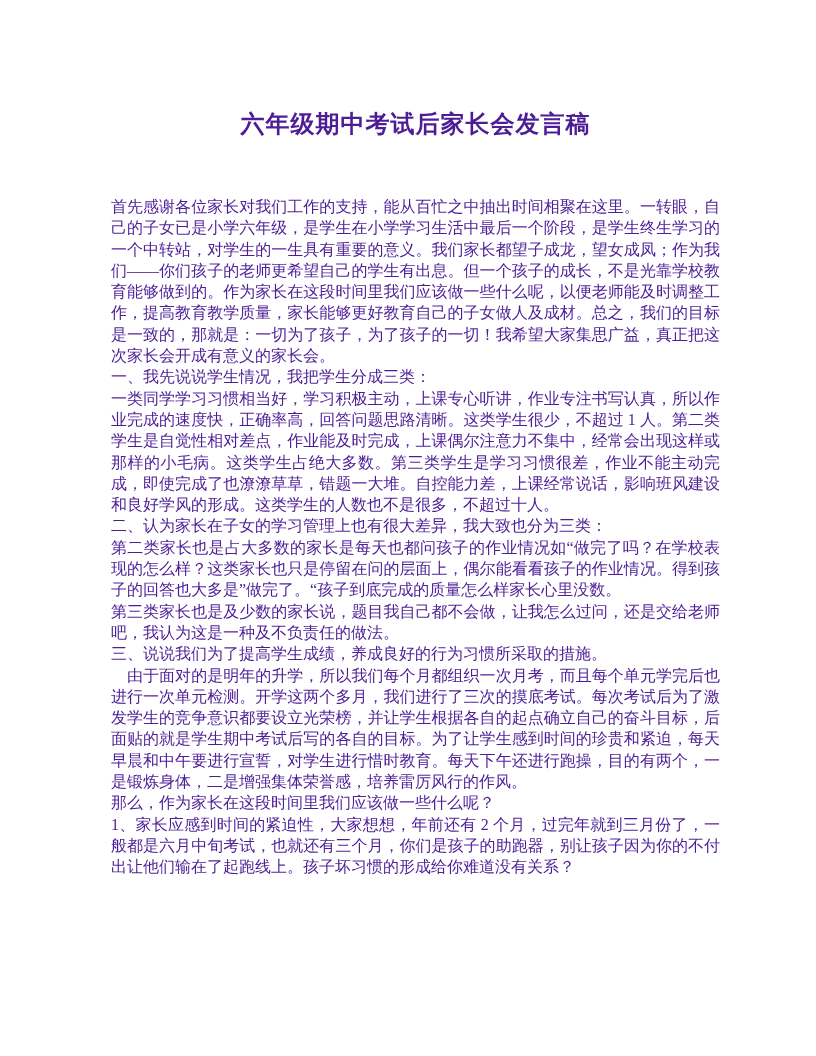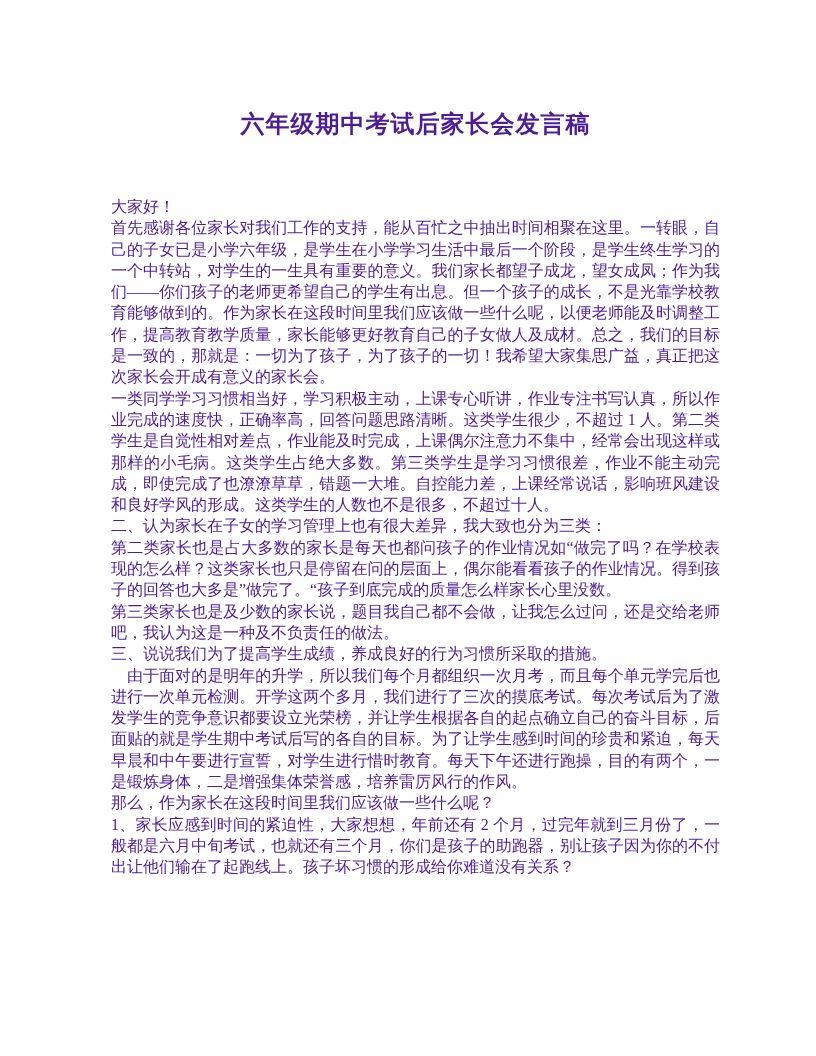--- a/index.html
+++ b/index.html
@@ -37,22 +37,22 @@
     word-break: break-all;
   }
 </style>
 </head>
 <body>
 
 <div class="page">
   <h1 class="doc-title">六年级期中考试后家长会发言稿</h1>
 
   <div class="doc-body">
-    <p>大家好！</p>
     <p>首先感谢各位家长对我们工作的支持，能从百忙之中抽出时间相聚在这里。一转眼，自己的子女已是小学六年级，是学生在小学学习生活中最后一个阶段，是学生终生学习的一个中转站，对学生的一生具有重要的意义。我们家长都望子成龙，望女成凤；作为我们——你们孩子的老师更希望自己的学生有出息。但一个孩子的成长，不是光靠学校教育能够做到的。作为家长在这段时间里我们应该做一些什么呢，以便老师能及时调整工作，提高教育教学质量，家长能够更好教育自己的子女做人及成材。总之，我们的目标是一致的，那就是：一切为了孩子，为了孩子的一切！我希望大家集思广益，真正把这次家长会开成有意义的家长会。</p>
+    <p>一、我先说说学生情况，我把学生分成三类：</p>
     <p>一类同学学习习惯相当好，学习积极主动，上课专心听讲，作业专注书写认真，所以作业完成的速度快，正确率高，回答问题思路清晰。这类学生很少，不超过 1 人。第二类学生是自觉性相对差点，作业能及时完成，上课偶尔注意力不集中，经常会出现这样或那样的小毛病。这类学生占绝大多数。第三类学生是学习习惯很差，作业不能主动完成，即使完成了也潦潦草草，错题一大堆。自控能力差，上课经常说话，影响班风建设和良好学风的形成。这类学生的人数也不是很多，不超过十人。</p>
     <p>二、认为家长在子女的学习管理上也有很大差异，我大致也分为三类：</p>
     <p>第二类家长也是占大多数的家长是每天也都问孩子的作业情况如“做完了吗？在学校表现的怎么样？这类家长也只是停留在问的层面上，偶尔能看看孩子的作业情况。得到孩子的回答也大多是”做完了。“孩子到底完成的质量怎么样家长心里没数。</p>
     <p>第三类家长也是及少数的家长说，题目我自己都不会做，让我怎么过问，还是交给老师吧，我认为这是一种及不负责任的做法。</p>
     <p>三、说说我们为了提高学生成绩，养成良好的行为习惯所采取的措施。</p>
     <p>　由于面对的是明年的升学，所以我们每个月都组织一次月考，而且每个单元学完后也进行一次单元检测。开学这两个多月，我们进行了三次的摸底考试。每次考试后为了激发学生的竞争意识都要设立光荣榜，并让学生根据各自的起点确立自己的奋斗目标，后面贴的就是学生期中考试后写的各自的目标。为了让学生感到时间的珍贵和紧迫，每天早晨和中午要进行宣誓，对学生进行惜时教育。每天下午还进行跑操，目的有两个，一是锻炼身体，二是增强集体荣誉感，培养雷厉风行的作风。</p>
     <p>那么，作为家长在这段时间里我们应该做一些什么呢？</p>
     <p>1、家长应感到时间的紧迫性，大家想想，年前还有 2 个月，过完年就到三月份了，一般都是六月中旬考试，也就还有三个月，你们是孩子的助跑器，别让孩子因为你的不付出让他们输在了起跑线上。孩子坏习惯的形成给你难道没有关系？</p>
   </div>
 </div>

